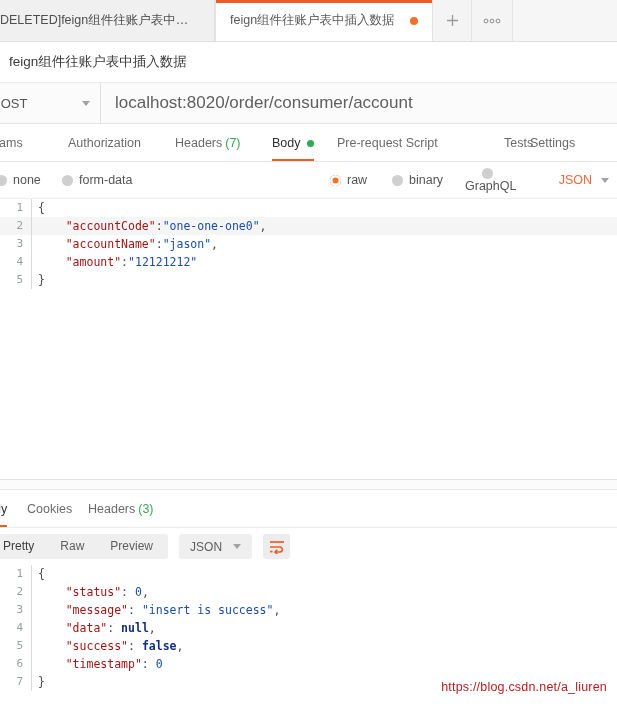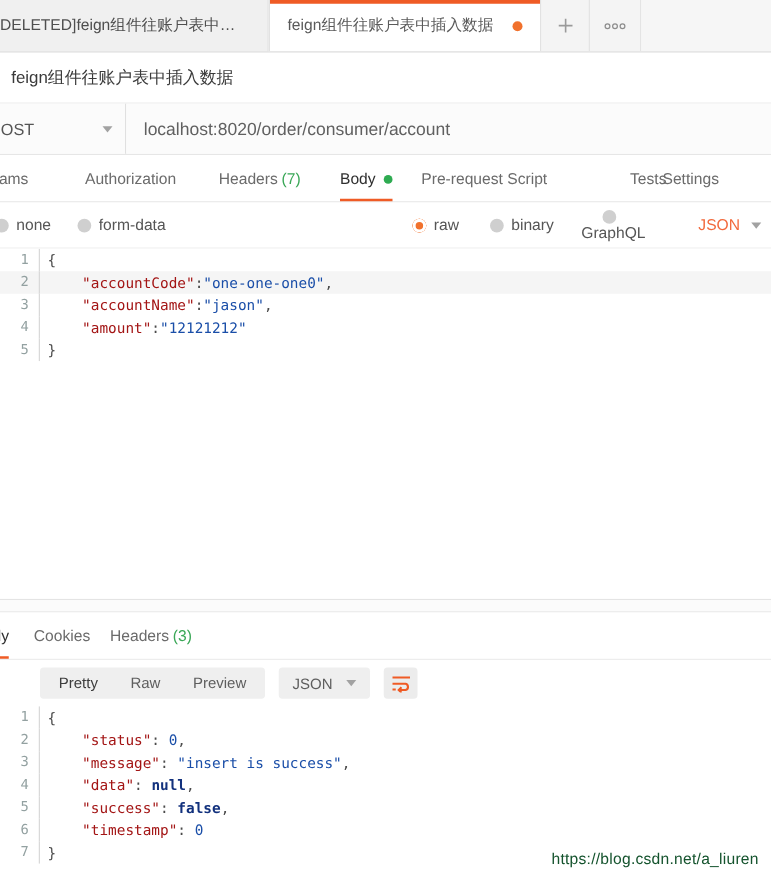--- a/index.html
+++ b/index.html
@@ -151,21 +151,21 @@
     border-top: 5px solid #a2a2a2;
   }
   .url-box {
     flex: 1;
     display: flex;
     align-items: center;
     padding-left: 14px;
     background: #fbfbfb;
   }
   .url-text {
-    font-size: 14px;
+    font-size: 17px;
     color: #606060;
   }
 
   
   .req-tabs {
     height: 37px;
     display: flex;
     align-items: flex-end;
     background: #fff;
     border-bottom: 1px solid #e6e6e6;
@@ -299,21 +299,20 @@
     align-items: flex-end;
     background: #fff;
     border-bottom: 1px solid #ededed;
   }
   .view-row {
     height: 37px;
     display: flex;
     align-items: center;
     background: #fff;
     position: relative;
-    margin-left: 44px;
   }
   .viewpill {
     display: flex;
     align-items: center;
     background: #efefef;
     border-radius: 3px;
     height: 25px;
     padding: 0 2px;
   }
   .viewpill .vbtn {
@@ -348,21 +347,21 @@
   .resp-editor-wrap {
     background: #fff;
     height: 130px;
     position: relative;
   }
 
   .watermark {
     position: absolute;
     right: 10px;
     bottom: 18px;
-    color: #14532d;
+    color: #b91c1c;
     font-size: 12.5px;
     user-select: none;
     letter-spacing: 0.2px;
   }
 </style>
 </head>
 <body>
 
 <div class="tabbar">
   <div class="tab inactive">

